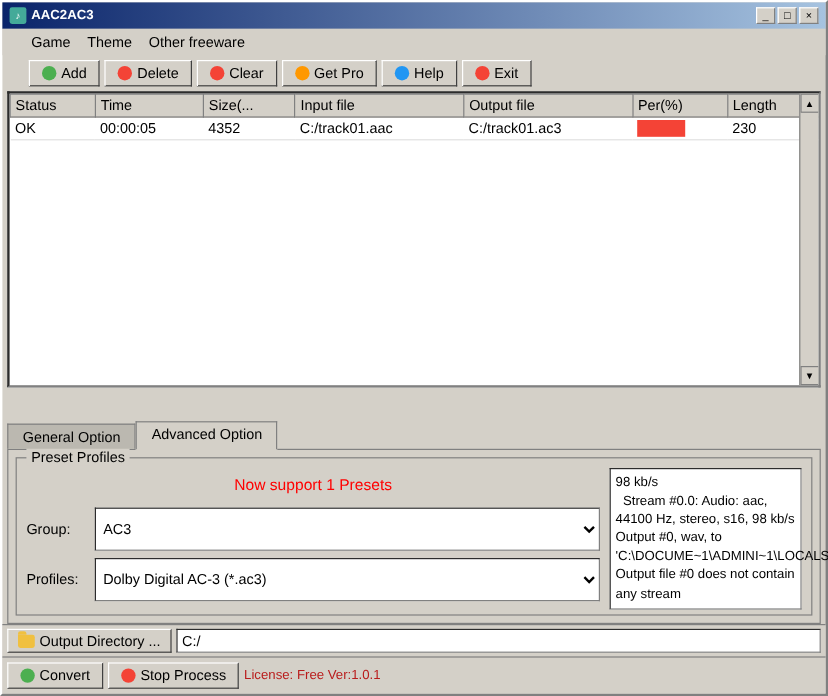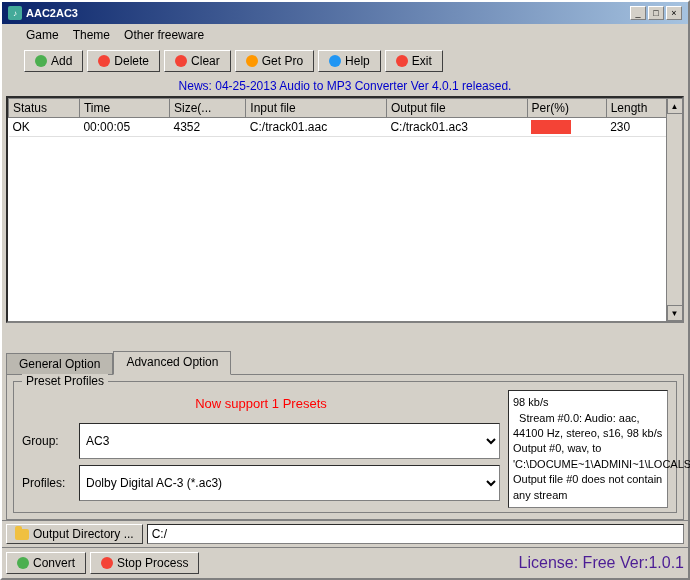--- a/index.html
+++ b/index.html
@@ -363,23 +363,23 @@
       border-top: 1px solid #ffffff;
       border-left: 1px solid #ffffff;
       border-bottom: 1px solid #404040;
       border-right: 1px solid #404040;
       cursor: pointer;
       font-size: 12px;
     }
 
     .license-text {
       flex: 1;
-      text-align: right;
-      color: #4c1d95;
-      font-size: 16px;
+      text-align: left;
+      color: #b91c1c;
+      font-size: 11px;
     }
 
     .shutdown-label {
       font-size: 11px;
       display: flex;
       align-items: center;
       gap: 3px;
     }
 
     .folder-icon {
@@ -445,23 +445,20 @@
     <button class="toolbar-btn">
       <span class="btn-icon btn-icon-blue"></span>
       <span>Help</span>
     </button>
     <button class="toolbar-btn">
       <span class="btn-icon btn-icon-red"></span>
       <span>Exit</span>
     </button>
   </div>
 
-  <div class="news-bar">
-    <span>News: 04-25-2013 Audio to MP3 Converter Ver 4.0.1 released.</span>
-  </div>
 
   <div class="file-table-container">
     <table class="file-table">
       <thead>
         <tr>
           <th>Status</th>
           <th>Time</th>
           <th>Size(...</th>
           <th>Input file</th>
           <th>Output file</th>

